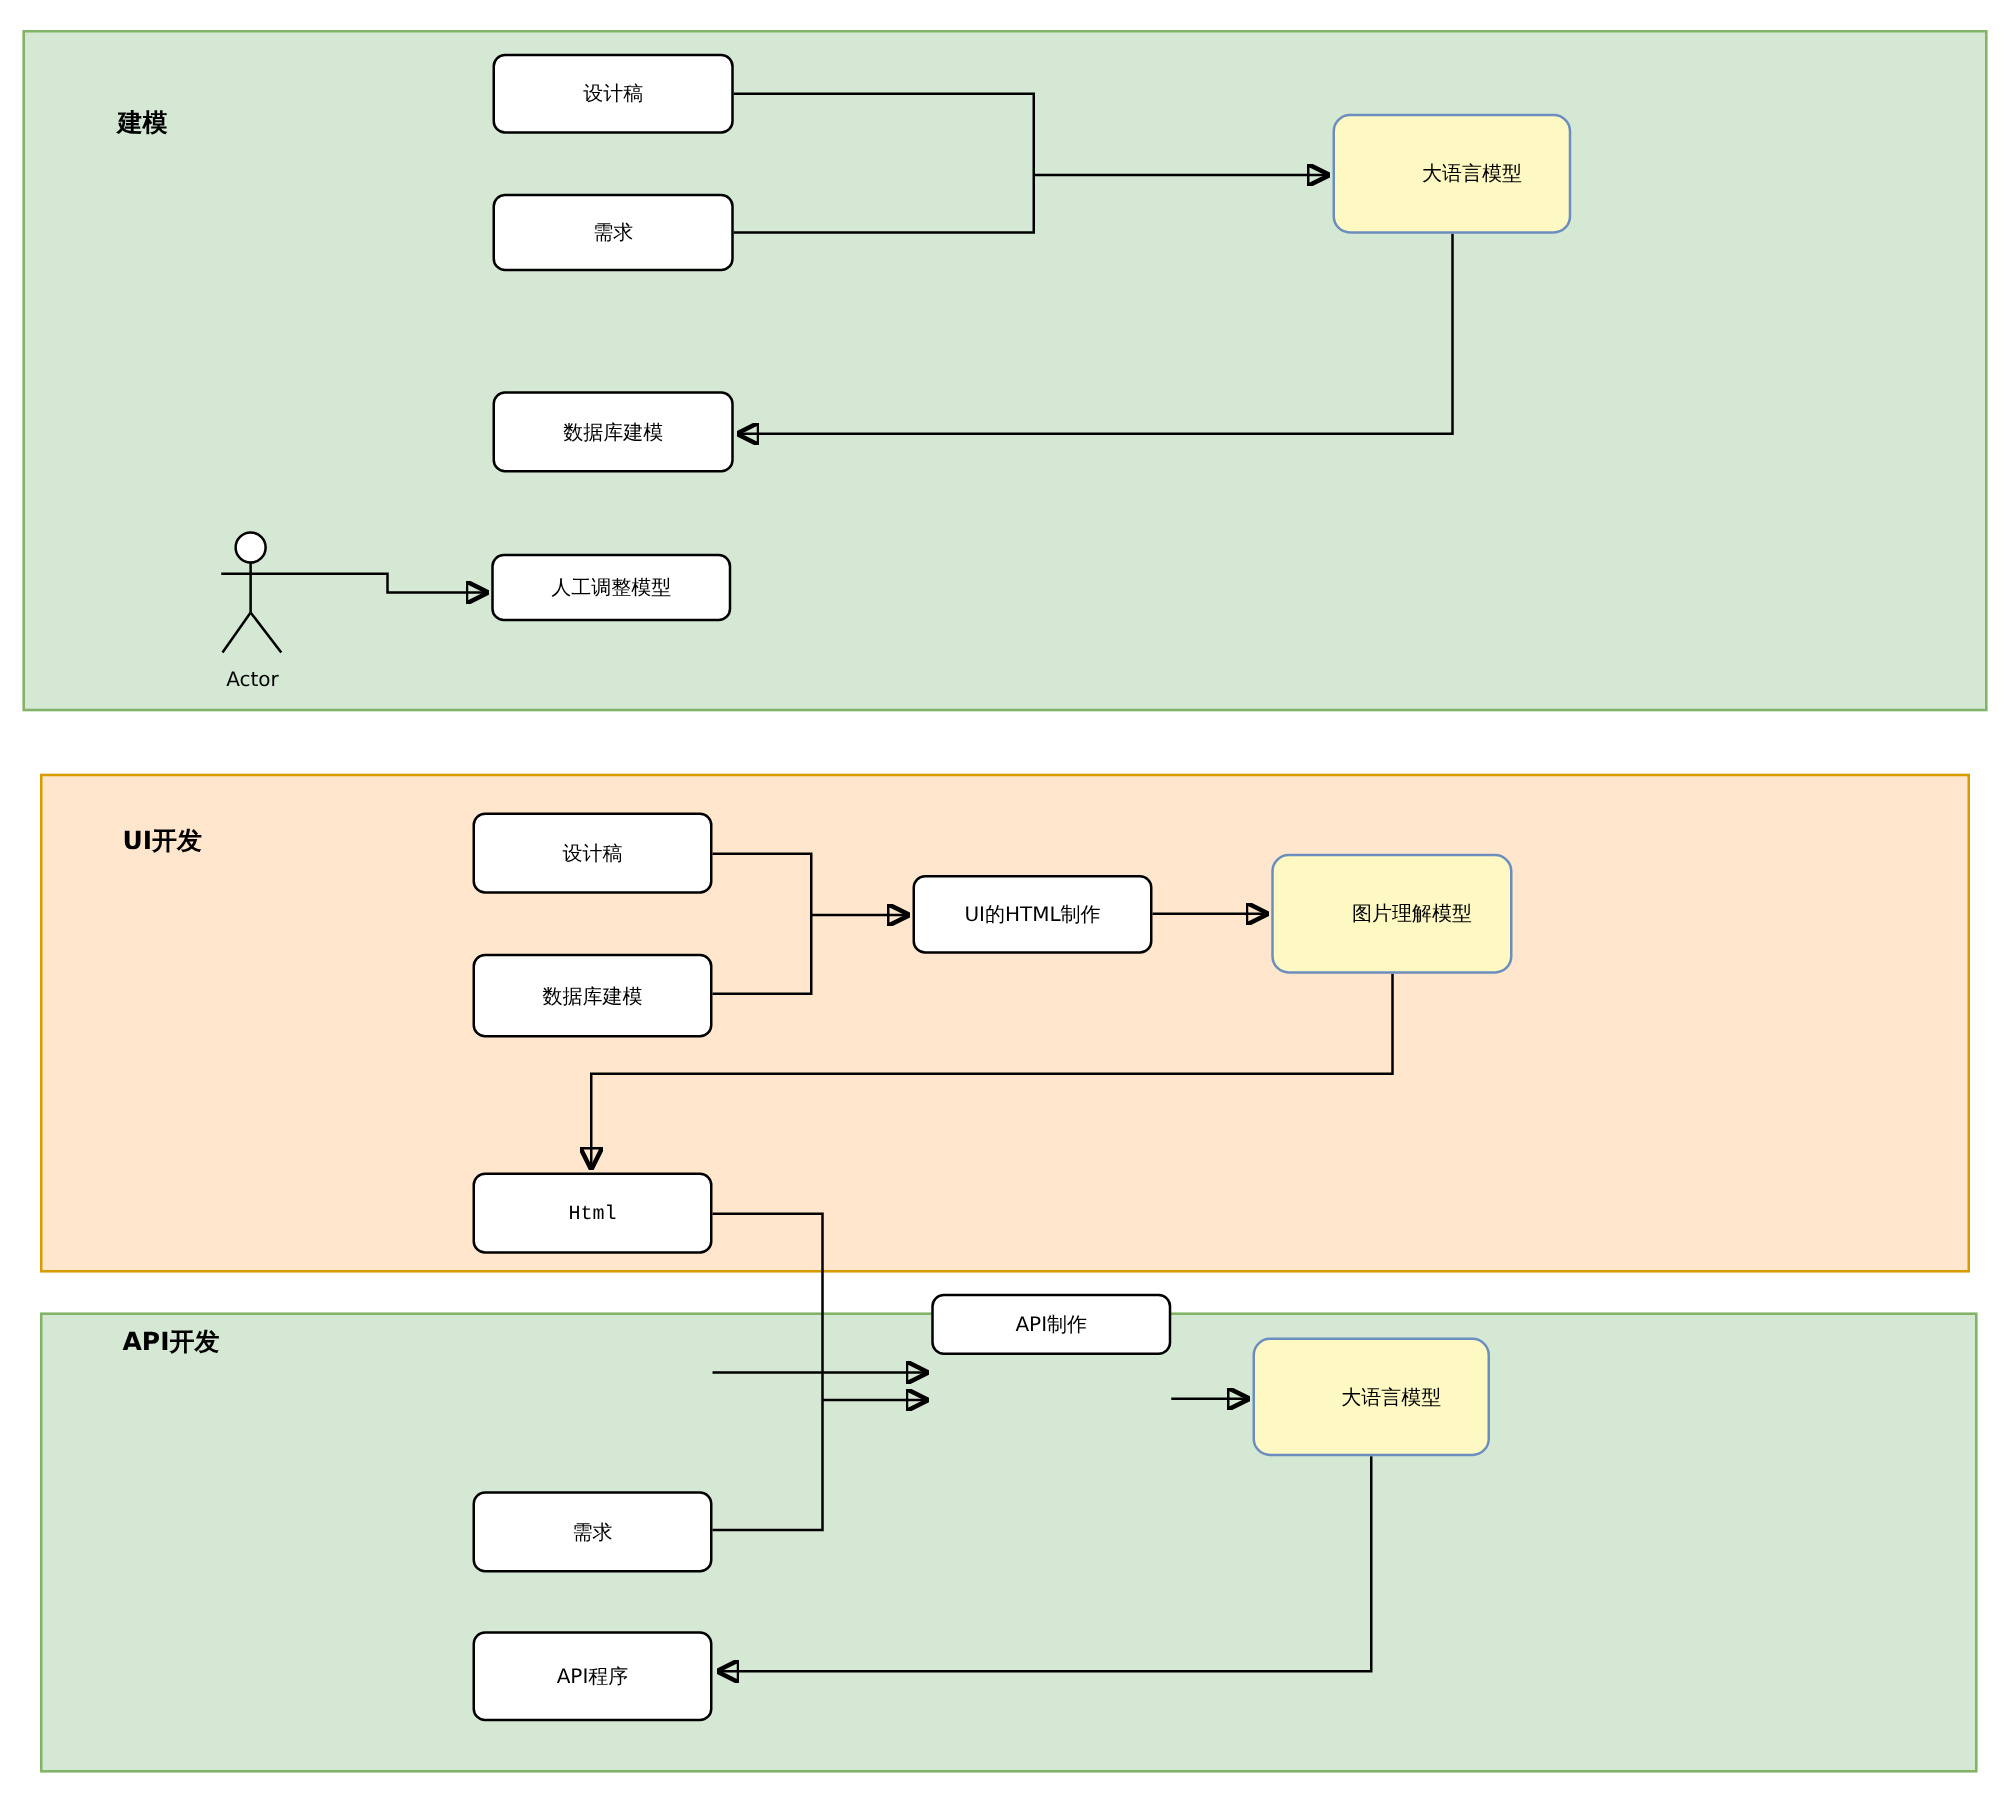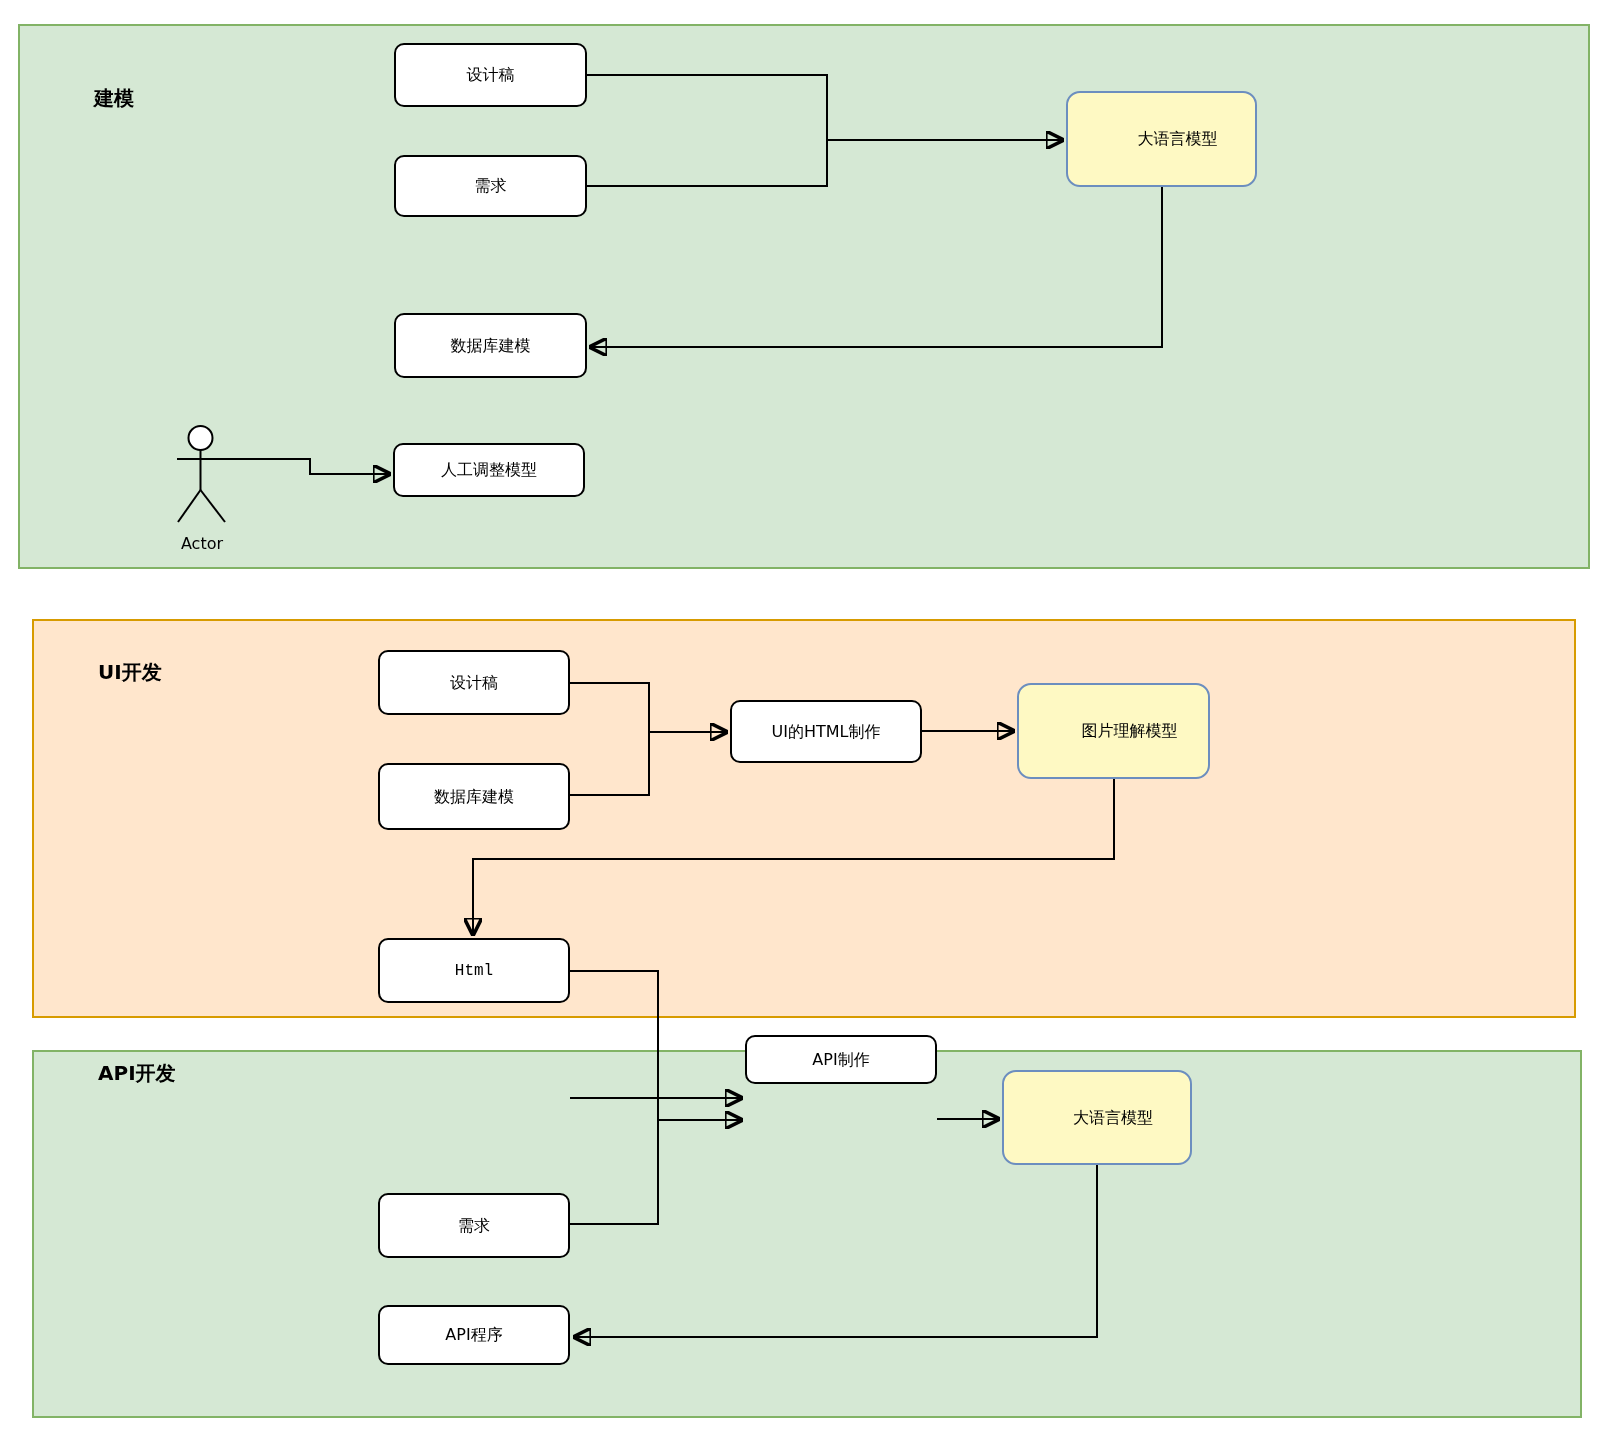--- a/index.html
+++ b/index.html
@@ -93,15 +93,15 @@
 
   <div class="node node-white" style="left:378px;top:650px;width:192px;height:65px;">设计稿</div>
   <div class="node node-white" style="left:378px;top:763px;width:192px;height:67px;">数据库建模</div>
   <div class="node node-white" style="left:730px;top:700px;width:192px;height:63px;">UI的HTML制作</div>
   <div class="node node-blue" style="left:1017px;top:683px;width:193px;height:96px;">图片理解模型</div>
   <div class="node node-white" style="left:378px;top:938px;width:192px;height:65px;font-family:Liberation Mono, monospace;">Html</div>
 
   <div class="node node-white" style="left:378px;top:1193px;width:192px;height:65px;">需求</div>
   <div class="node node-white" style="left:745px;top:1035px;width:192px;height:49px;">API制作</div>
   <div class="node node-blue" style="left:1002px;top:1070px;width:190px;height:95px;">大语言模型</div>
-  <div class="node node-white" style="left:378px;top:1305px;width:192px;height:60px;">API程序</div>
+  <div class="node node-white" style="left:378px;top:1305px;width:192px;height:72px;">API程序</div>
 
 </div>
 
 </body></html>

